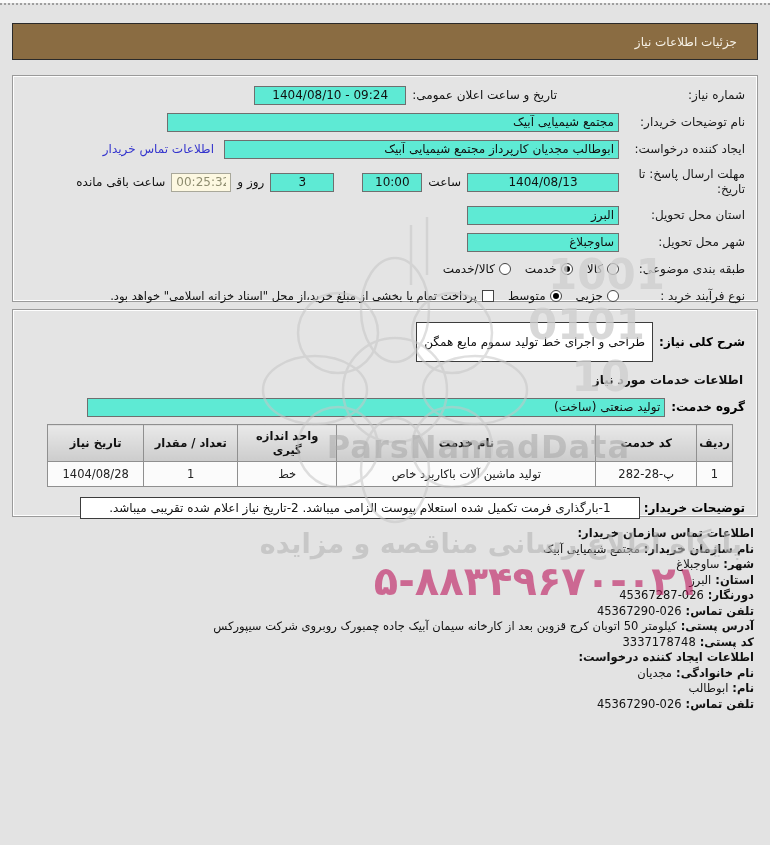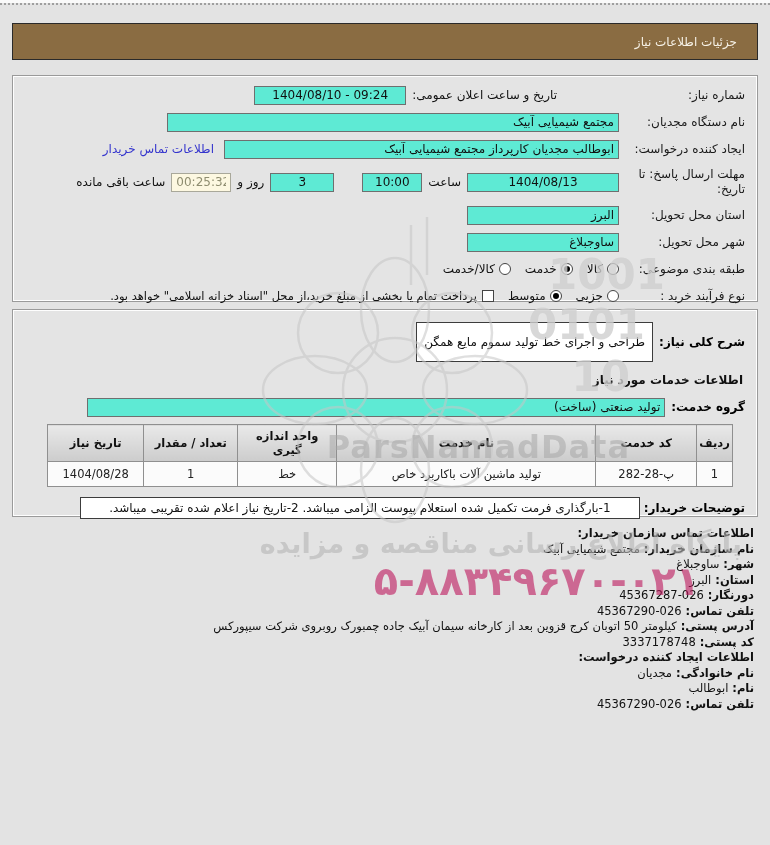--- a/index.html
+++ b/index.html
@@ -128,21 +128,21 @@
 
 <div class="gbox box1">
 
   <div class="frow">
     <span class="lbl">شماره نیاز:</span>
     <span class="gap62">تاریخ و ساعت اعلان عمومی:</span>
     <input class="inp w150 center gap6" dir="ltr" readonly="" value="1404/08/10 - 09:24" style="">
   </div>
 
   <div class="frow">
-    <span class="lbl">نام دستگاه مجدیان:</span>
+    <span class="lbl">نام توضیحات خریدار:</span>
     <input class="inp w450" readonly="" value="مجتمع شیمیایی آبیک" style="">
   </div>
 
   <div class="frow">
     <span class="lbl">ایجاد کننده درخواست:</span>
     <input class="inp w395" readonly="" value="ابوطالب مجدیان کارپرداز مجتمع شیمیایی آبیک" style="">
     <a href="#" class="clink gap10">اطلاعات تماس خریدار</a>
   </div>
 
   <div class="frow" style="min-height:32px;">

